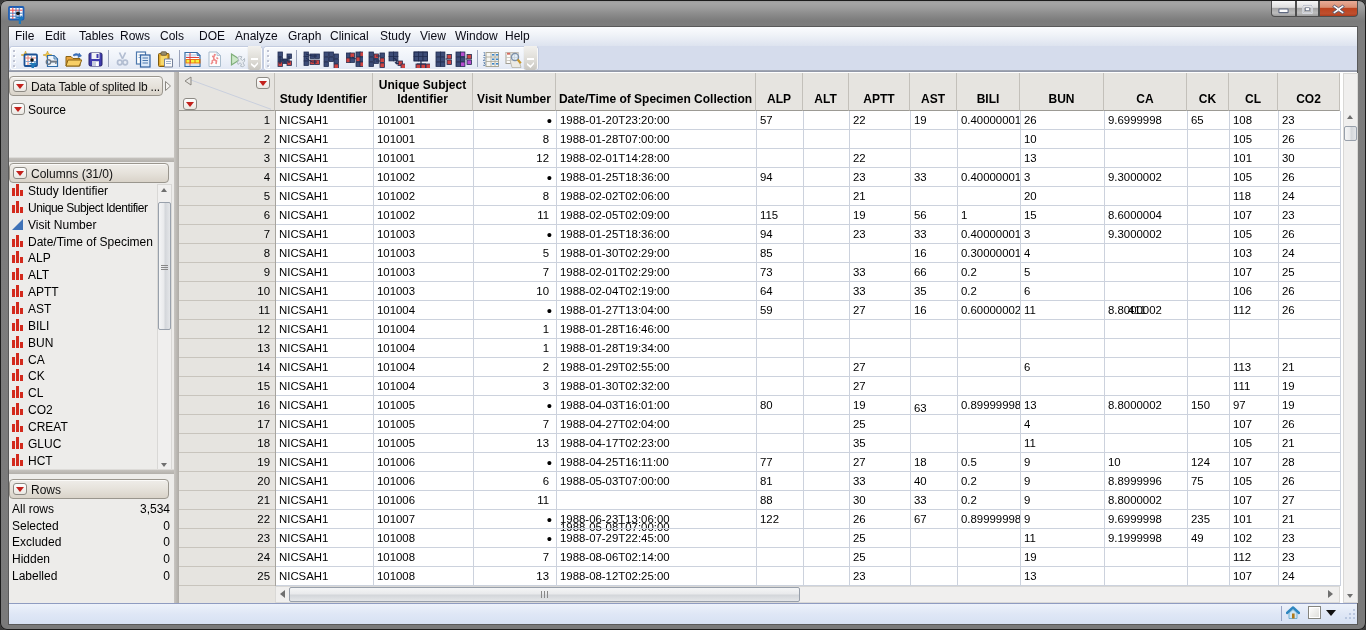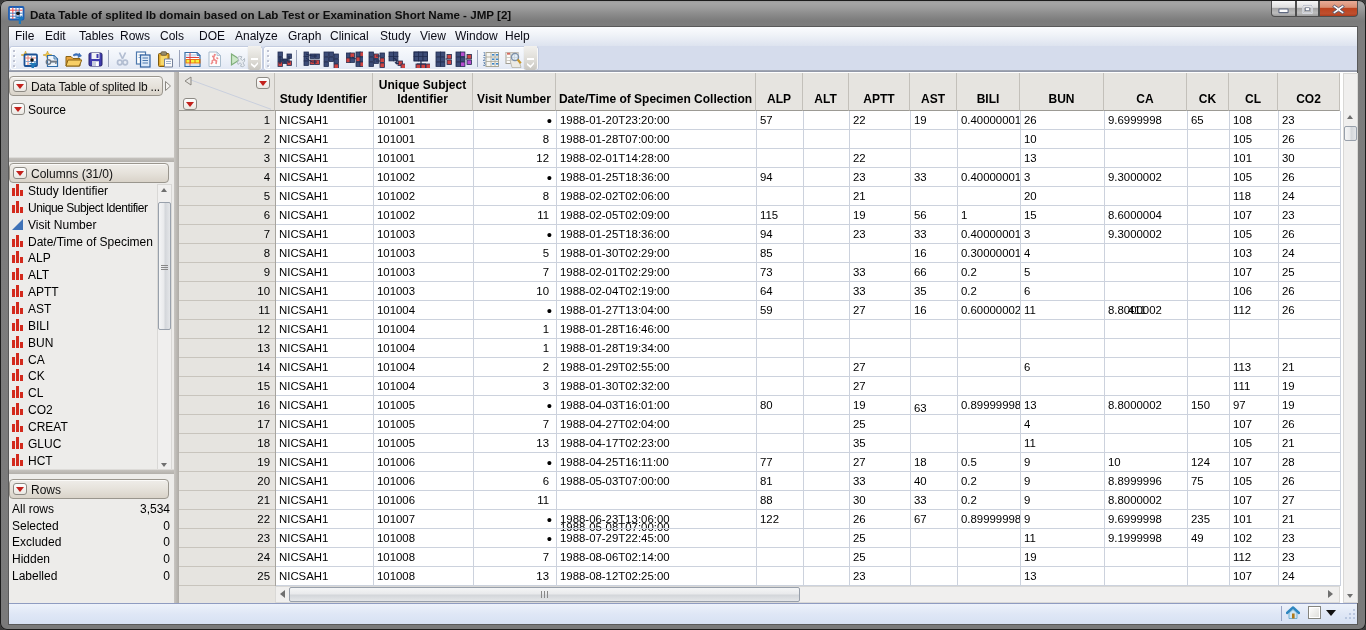--- a/index.html
+++ b/index.html
@@ -77,21 +77,20 @@
 <rect x="1" y="2" width="14.5" height="12.5" rx="1" fill="#fff" stroke="#1e5eb4" stroke-width="1.8"></rect>
 <line x1="2" y1="5.2" x2="14.5" y2="5.2" stroke="#e55" stroke-width="1.1"></line>
 <line x1="4.8" y1="2.5" x2="4.8" y2="14" stroke="#e55" stroke-width="1.1"></line>
 <line x1="2" y1="8.2" x2="14.5" y2="8.2" stroke="#4a7fc4" stroke-width="1"></line>
 <line x1="2" y1="11.2" x2="14.5" y2="11.2" stroke="#4a7fc4" stroke-width="1"></line>
 <line x1="8" y1="2.5" x2="8" y2="14" stroke="#4a7fc4" stroke-width="1"></line>
 <line x1="11.2" y1="2.5" x2="11.2" y2="14" stroke="#4a7fc4" stroke-width="1"></line>
 <circle cx="10" cy="8.3" r="1.9" fill="#151515"></circle>
 <path d="M8.2 12 L13.2 12 L13.2 10.6 L15.8 13 L13 15.5 L13 19 L10.8 19 L10.8 13.6 L8.2 13.6 Z" fill="#1b78be"></path>
 </svg>
-<span id="titletext">Data Table of splited lb domain based on Lab Test or Examination Short Name - JMP [2]</span>
 </div>
 <div id="btnmin" class="capbtn"><svg width="100%" height="100%" viewBox="0 0 25 16">
 <rect x="7.5" y="8.5" width="10" height="4" rx="0.5" fill="#fdfdfd" stroke="#5f6980" stroke-width="1.2"></rect>
     </svg></div>
 <div id="btnmax" class="capbtn"><svg width="100%" height="100%" viewBox="0 0 23 16">
 <rect x="6.5" y="4.5" width="10" height="8.5" rx="1" fill="none" stroke="#fdfdfd" stroke-width="1.8"></rect>
 <rect x="6.5" y="4.5" width="10" height="8.5" rx="1" fill="none" stroke="#5f6980" stroke-width="0.5"></rect>
 <rect x="9.2" y="7.2" width="4.6" height="3.2" fill="#fdfdfd" stroke="#5f6980" stroke-width="0.7"></rect>
     </svg></div>
 <div id="btncls" class="capbtn"><svg width="100%" height="100%" viewBox="0 0 39 16">

